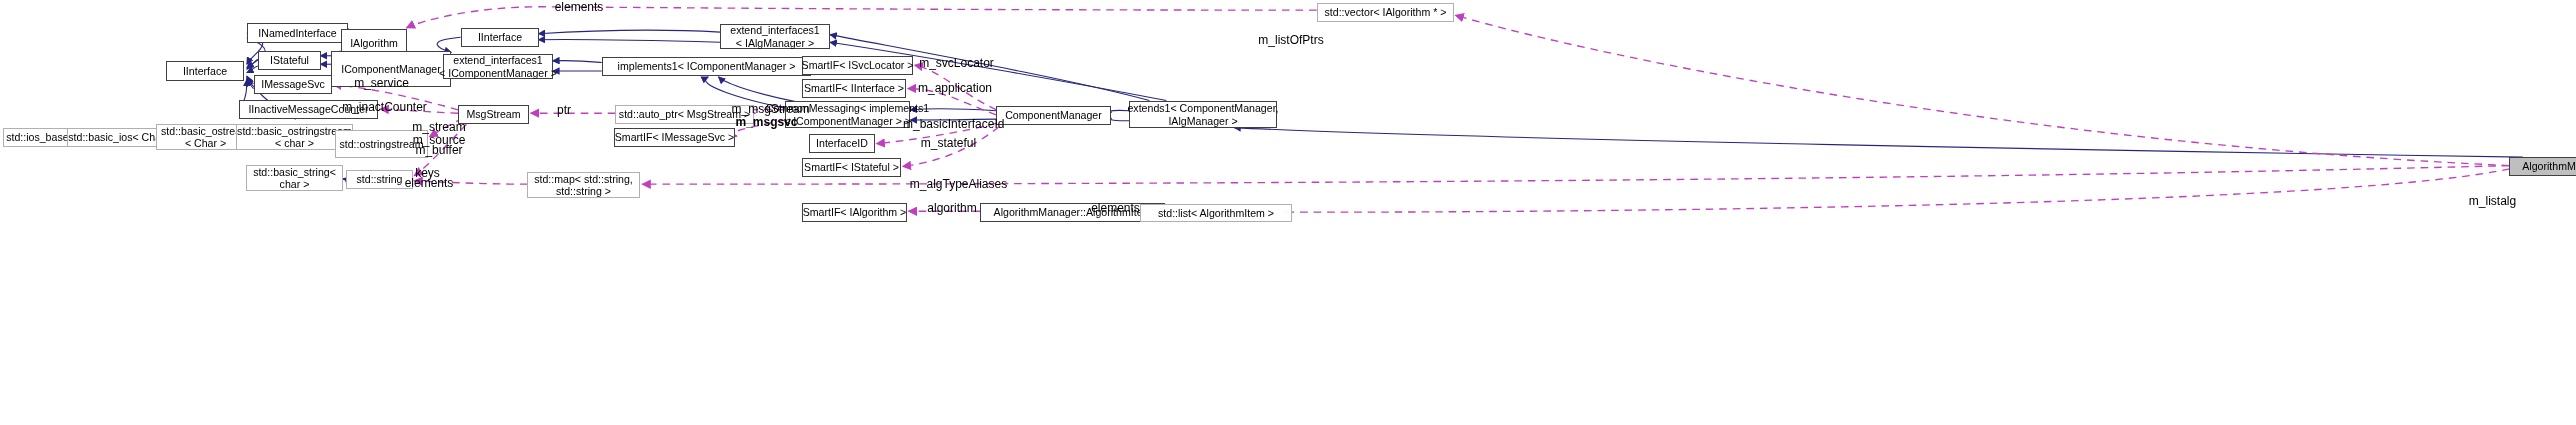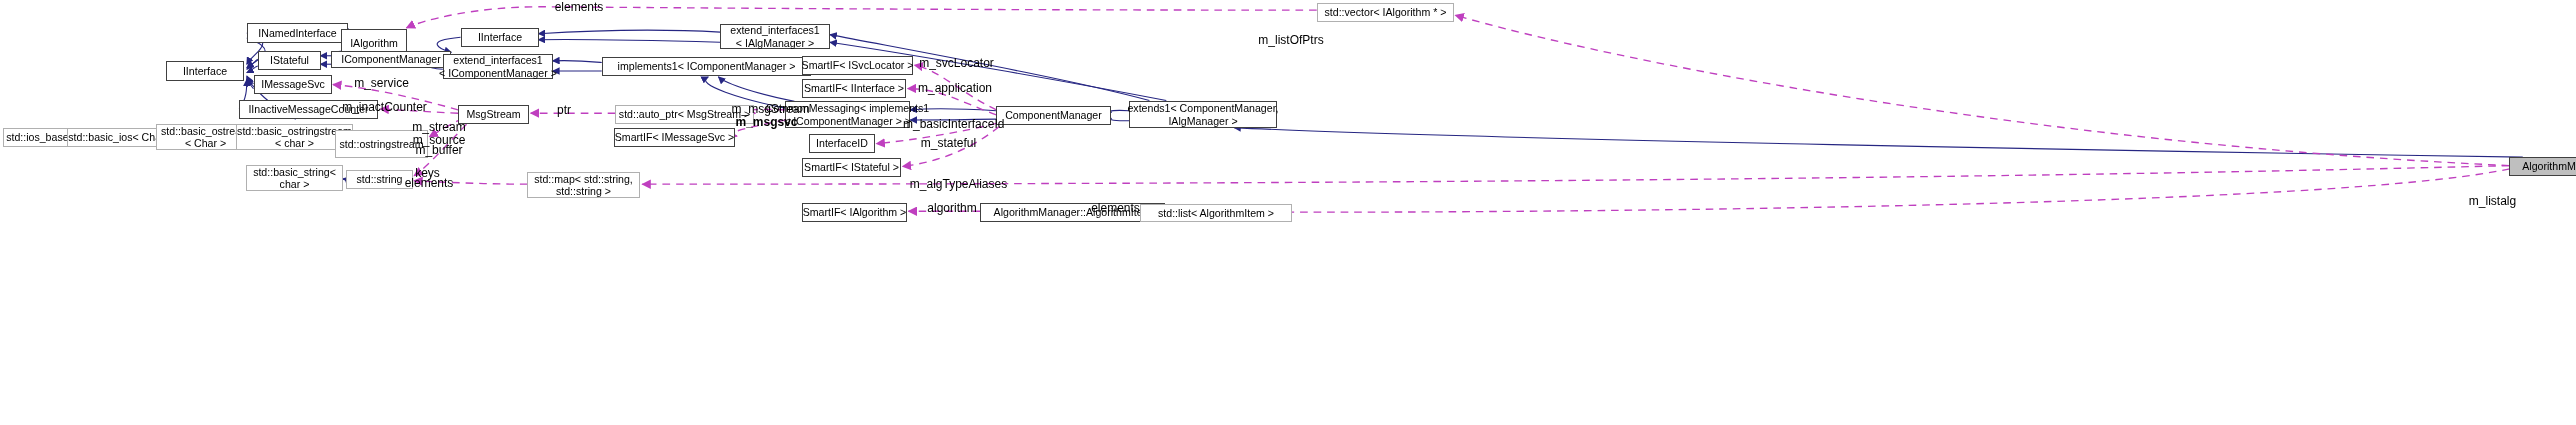--- a/index.html
+++ b/index.html
@@ -183,21 +183,21 @@
     </g>
   </svg>
 
   <div id="nodes-layer">
       <div class="node cls" style="left: 166px; top: 61px; width: 78px; height: 20px;">IInterface</div>
       <div class="node cls" style="left: 247px; top: 23px; width: 101px; height: 20px;">INamedInterface</div>
       <div class="node cls" style="left: 258px; top: 51px; width: 63px; height: 19.4px;">IStateful</div>
       <div class="node cls" style="left: 254px; top: 75px; width: 78px; height: 19.4px;">IMessageSvc</div>
       <div class="node cls" style="left: 239px; top: 100px; width: 139px; height: 19.4px;">IInactiveMessageCounter</div>
       <div class="node cls" style="left: 341px; top: 23px; width: 66px; height: 28px; margin-top: 6px;">IAlgorithm</div>
-      <div class="node cls" style="left: 331px; top: 51px; width: 120px; height: 17px;">IComponentManager</div>
+      <div class="node cls" style="left: 331px; top: 51px; width: 120px; height: 36px;">IComponentManager</div>
       <div class="node cls" style="left: 461px; top: 28px; width: 78px; height: 19.4px;">IInterface</div>
       <div class="node cls" style="left: 443px; top: 54px; width: 110px; height: 25px;">extend_interfaces1
 &lt; IComponentManager &gt;</div>
       <div class="node cls" style="left: 720px; top: 24px; width: 110px; height: 25px;">extend_interfaces1
 &lt; IAlgManager &gt;</div>
       <div class="node cls" style="left: 602px; top: 57px; width: 209px; height: 19.4px;">implements1&lt; IComponentManager &gt;</div>
       <div class="node std" style="left: 1317px; top: 3.4px; width: 137px; height: 18.6px;">std::vector&lt; IAlgorithm * &gt;</div>
       <div class="node cls" style="left: 802px; top: 56px; width: 111px; height: 18.6px;">SmartIF&lt; ISvcLocator &gt;</div>
       <div class="node cls" style="left: 802px; top: 79px; width: 104px; height: 18.6px;">SmartIF&lt; IInterface &gt;</div>
       <div class="node cls" style="left: 785px; top: 101px; width: 125px; height: 27px;">CommonMessaging&lt; implements1

